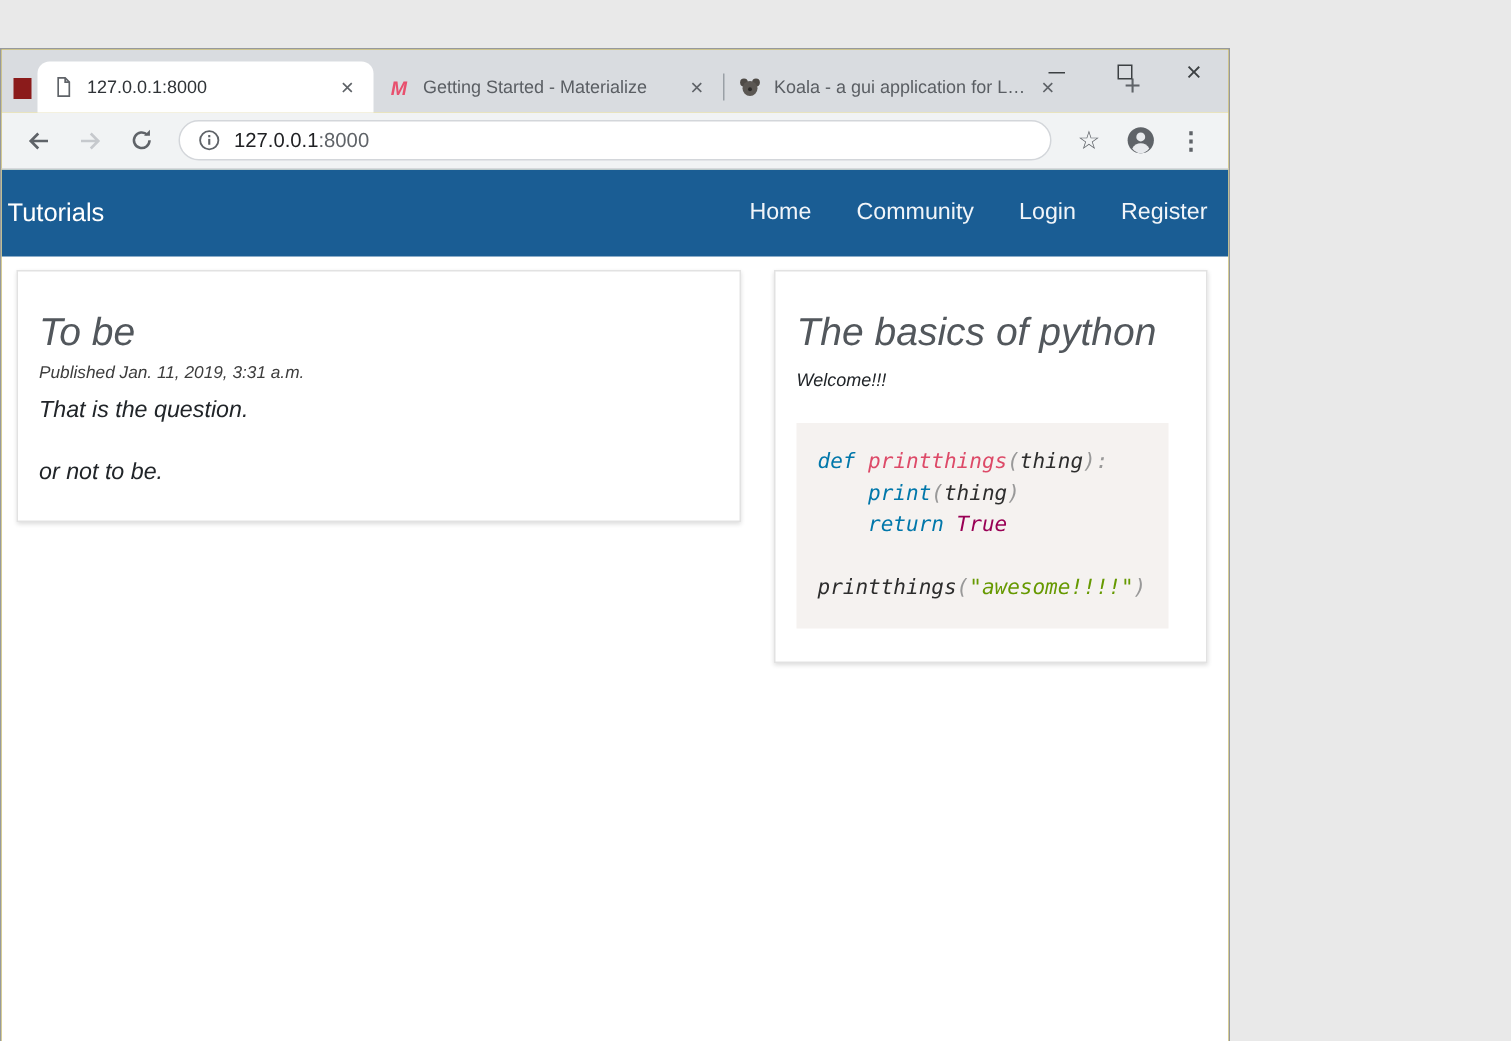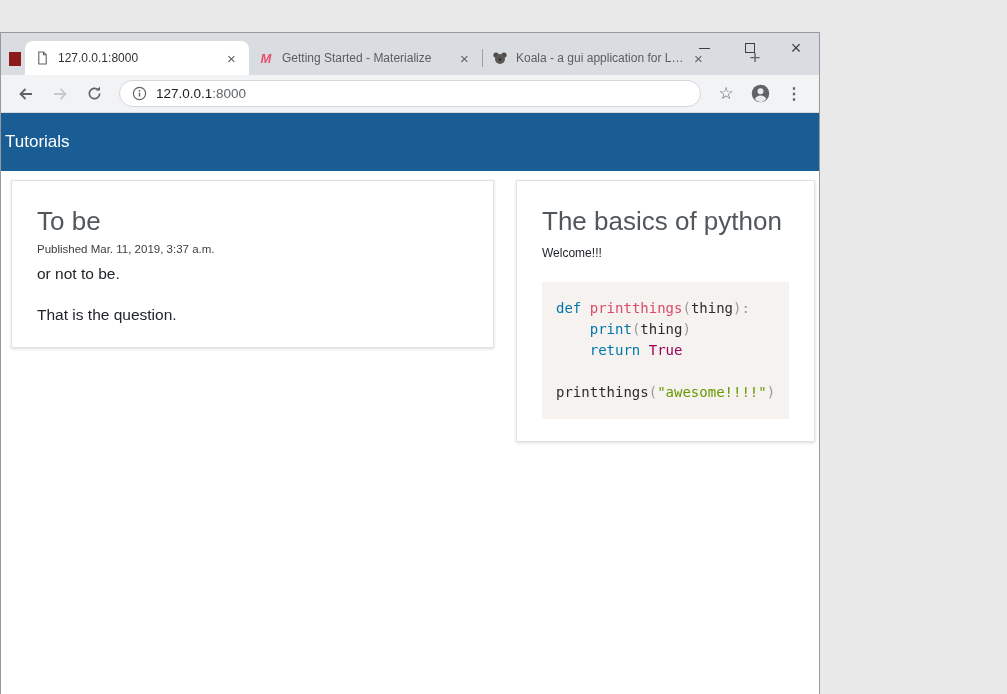--- a/index.html
+++ b/index.html
@@ -39,21 +39,21 @@
   .menu-dots { font-size: 16px; color: #5f6368; font-weight: bold; }
 
   
   .page { background: #fff; height: 613px; overflow: hidden; }
   .navbar { height: 58px; background: #1a5d94; display: flex; align-items: center; padding: 0 14px 0 4px; }
   .brand { color: #ffffff; font-size: 17px; }
   .nav-links { margin-left: auto; display: flex; gap: 30px; }
   .nav-link { color: #f1f5f9; font-size: 15.5px; cursor: pointer; }
 
   .content { display: flex; align-items: flex-start; gap: 22px; padding: 9px 14px 0 10px; }
-  .card { background: #fff; border: 1px solid #e2e2e2; box-shadow: 0 1px 3px rgba(0,0,0,0.14); padding: 24px 25px 22px 25px; }
+  .card { background: #fff; border: 1px solid #e2e2e2; box-shadow: 0 1px 3px rgba(0,0,0,0.14); padding: 24px 25px 22px 14px; font-style: italic; }
   .card.left { flex: 0 0 483px; }
   .card.right { flex: 1; }
   .post-title { font-size: 26px; font-weight: 400; color: #52575c; margin-bottom: 6px; line-height: 32px; }
   .published { font-size: 11.5px; color: #3d3d3d; margin-bottom: 8px; }
   .post-text { font-size: 15.5px; color: #212529; line-height: 21px; margin-bottom: 20px; }
   .post-text:last-child { margin-bottom: 0; }
   .post-intro { font-size: 12px; color: #212529; line-height: 21px; margin-bottom: 18px; }
 
   .codeblock { background: #f5f2f0; padding: 16px 14px; font-family: "DejaVu Sans Mono", monospace; font-size: 14px; line-height: 21px; white-space: pre; overflow: hidden; }
   .code-line { min-height: 21px; }
@@ -160,29 +160,35 @@
           <path d="M5.5 18.2c1.3-2.6 3.8-4 6.5-4s5.2 1.4 6.5 4A10 10 0 0 1 12 22a10 10 0 0 1-6.5-3.8z" fill="#e8eaed"></path>
         </svg>
     </span>
     <span class="nav-icon menu-dots">⋮</span>
   </div>
 
   <div class="page">
 
     <nav class="navbar">
       <span class="brand">Tutorials</span>
+      <div class="nav-links">
+        <span class="nav-link">Home</span>
+        <span class="nav-link">Community</span>
+        <span class="nav-link">Login</span>
+        <span class="nav-link">Register</span>
+      </div>
     </nav>
 
     <main class="content">
 
       <article class="card left">
         <h2 class="post-title">To be</h2>
-        <div class="published">Published Mar. 11, 2019, 3:37 a.m.</div>
+        <div class="published">Published Jan. 11, 2019, 3:31 a.m.</div>
+        <p class="post-text">That is the question.</p>
         <p class="post-text">or not to be.</p>
-        <p class="post-text">That is the question.</p>
       </article>
 
       <article class="card right">
         <h2 class="post-title">The basics of python</h2>
         <p class="post-intro">Welcome!!!</p>
         <div class="codeblock"><div class="code-line"><span class="tok-kw">def</span><span class="tok-pl"> </span><span class="tok-fn">printthings</span><span class="tok-pu">(</span><span class="tok-pl">thing</span><span class="tok-pu">):</span></div><div class="code-line"><span class="tok-pl">    </span><span class="tok-kw">print</span><span class="tok-pu">(</span><span class="tok-pl">thing</span><span class="tok-pu">)</span></div><div class="code-line"><span class="tok-pl">    </span><span class="tok-kw">return</span><span class="tok-pl"> </span><span class="tok-bo">True</span></div><div class="code-line">&nbsp;</div><div class="code-line"><span class="tok-pl">printthings</span><span class="tok-pu">(</span><span class="tok-st">"awesome!!!!"</span><span class="tok-pu">)</span></div></div>
       </article>
 
     </main>
   </div>

